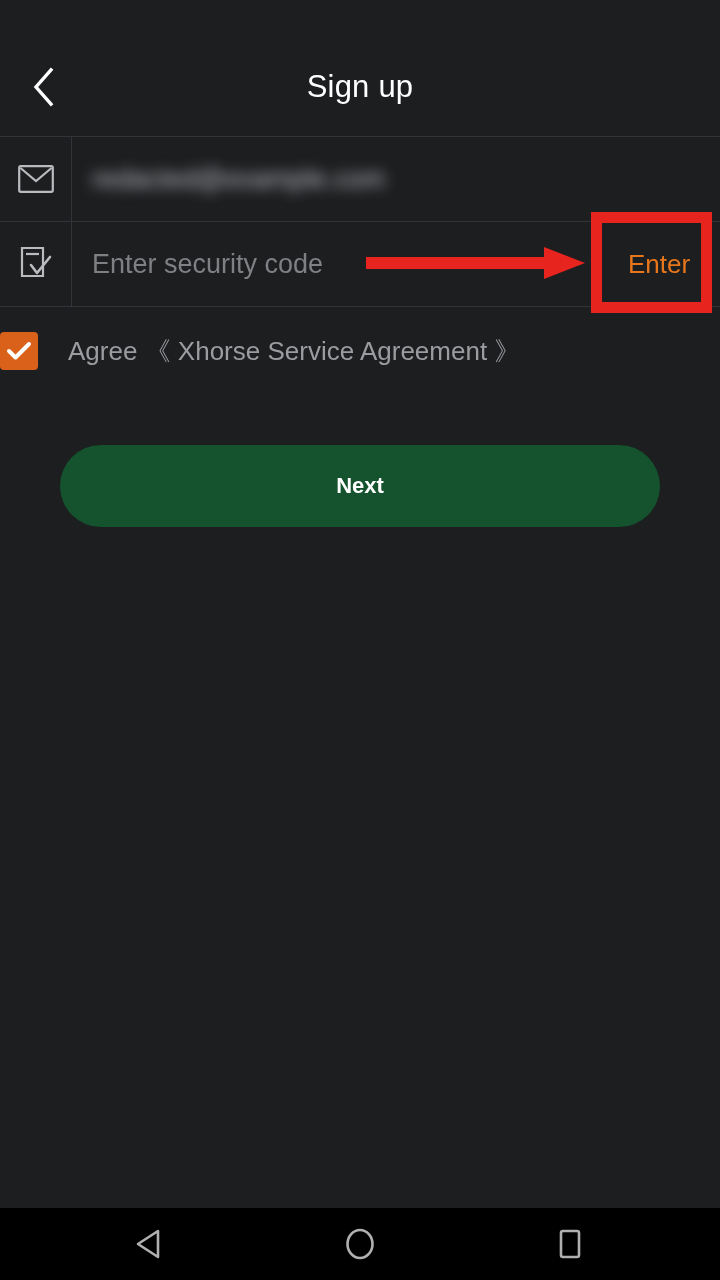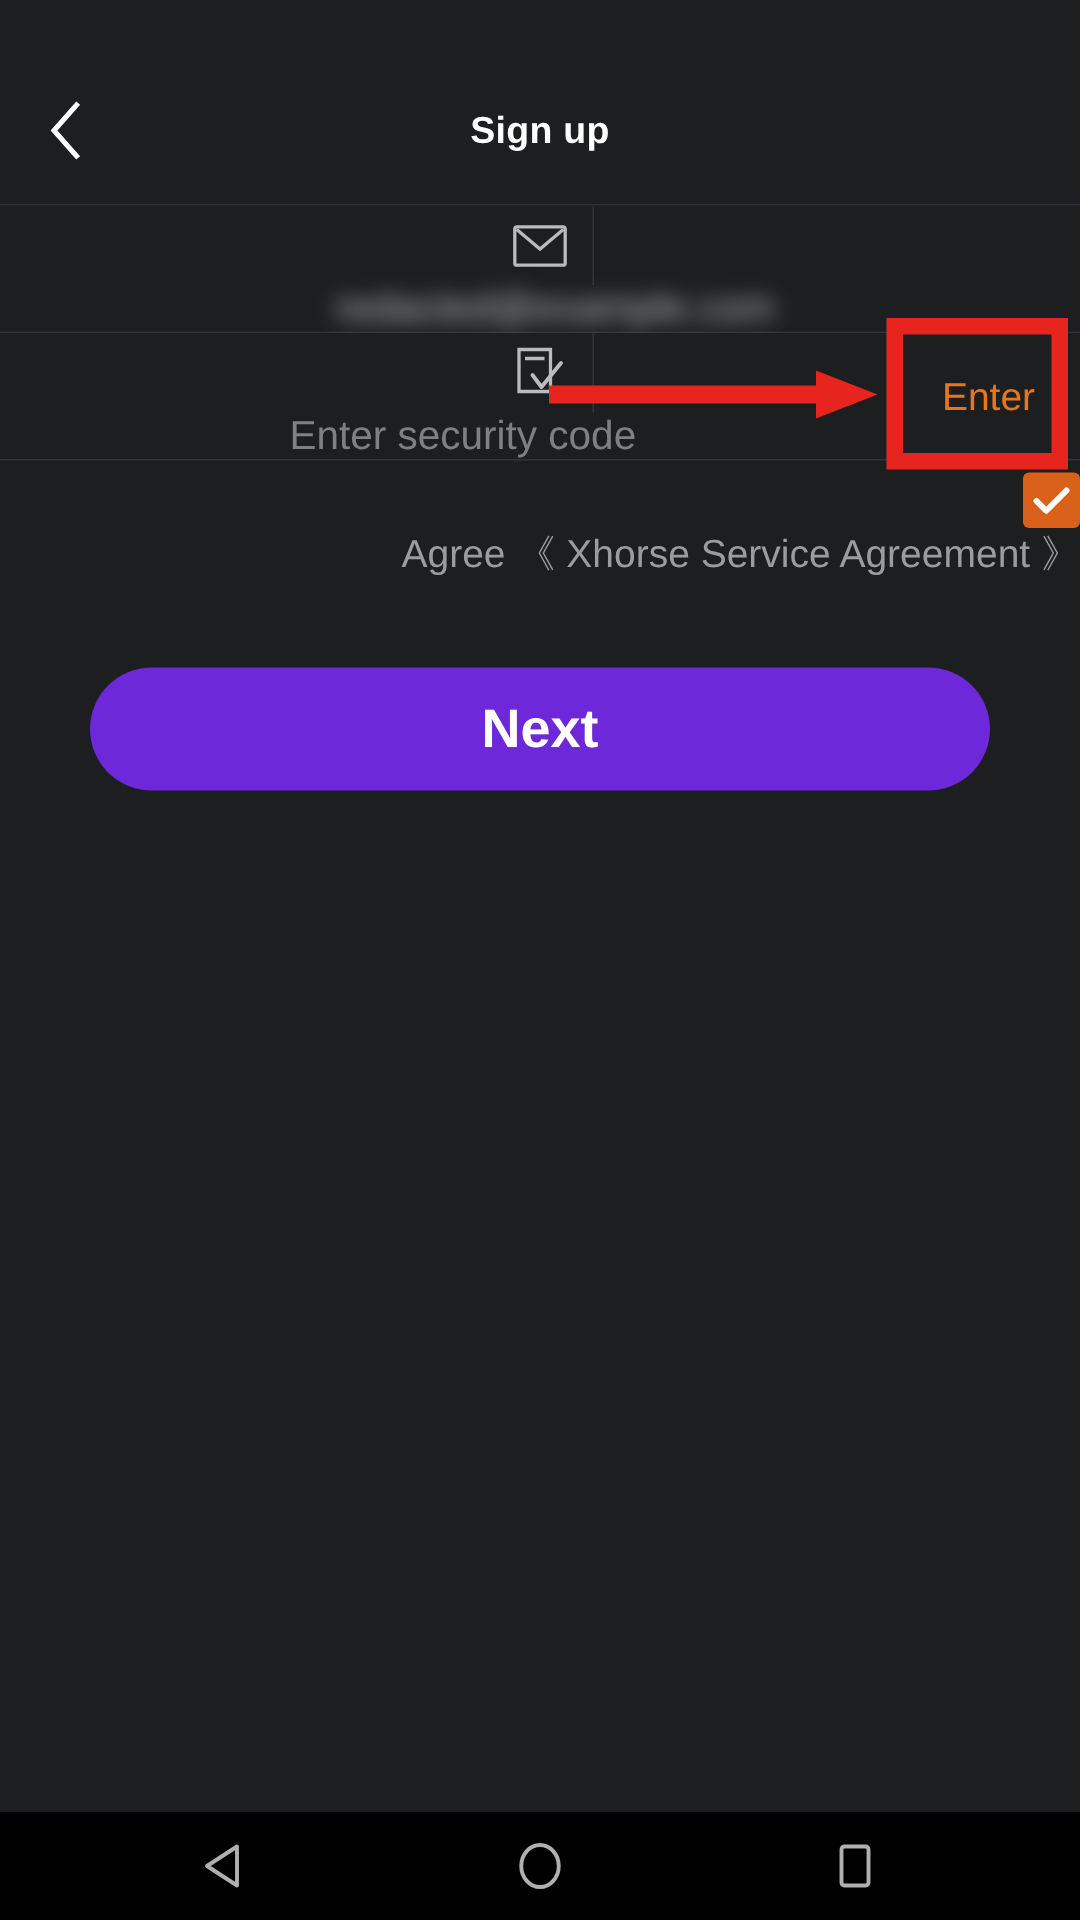--- a/index.html
+++ b/index.html
@@ -23,29 +23,29 @@
   .back-btn {
     width:86px; height:98px;
     display:flex; align-items:center; justify-content:center;
     cursor:pointer;
   }
   .chev { width:22px; height:40px; }
   .chev svg { display:block; }
   .app-title {
     position:absolute; left:0; right:0; top:0; bottom:0;
     display:flex; align-items:center; justify-content:center;
-    color:#ffffff; font-size:25px; font-weight:700; letter-spacing:0.2px;
+    color:#ffffff; font-size:31px; font-weight:400; letter-spacing:0.2px;
     pointer-events:none;
   }
 
   
   .divider-h { height:1px; background:#32343a; width:100%; }
   .form-row {
     position:relative; display:flex; align-items:center;
-    height:84px; background:#1d1e20;flex-direction:column;
+    height:84px; background:#1d1e20;
   }
   .row-icon {
     width:72px; min-width:72px; height:84px;
     display:flex; align-items:center; justify-content:center;
     border-right:1px solid #32343a;
   }
   .row-body {
     flex:1; height:84px; display:flex; align-items:center;
     padding-left:20px; position:relative;
   }
@@ -69,41 +69,41 @@
     position:absolute; right:0; top:0;
     width:122px; height:84px;
     display:flex; align-items:center; justify-content:center;
     color:#e8761b; font-size:26px; background:transparent;
     border:none; cursor:pointer;
     font-family:"Liberation Sans", sans-serif;
   }
 
   
   .agree-row {
-    display:flex; align-items:flex-end;
-    height:72px; margin-top:8px;flex-direction:column;
+    display:flex; align-items:center;
+    height:72px; margin-top:8px;
   }
   .checkbox {
     width:38px; height:38px; border-radius:4px;
     background:#d9611a;
     display:flex; align-items:center; justify-content:center;
     cursor:pointer;
   }
   .checkbox svg { display:block; }
   .agree-label {
     margin-left:30px; color:#9a9c9f; font-size:26px; white-space:nowrap;
   }
   .agree-link { color:#9a9c9f; }
 
   
   .next-wrap { display:flex; justify-content:center; margin-top:58px; }
   .next-btn {
     width:600px; height:82px; border-radius:41px;
-    background:#6d28d9; border:none; cursor:pointer;
-    color:#ffffff; font-size:36px; font-weight:bold;
+    background:#14532d; border:none; cursor:pointer;
+    color:#ffffff; font-size:22px; font-weight:bold;
     font-family:"Liberation Sans", sans-serif;
   }
 
   
   .anno-box {
     position:absolute; left:591px; top:212px;
     width:121px; height:101px;
     border:11px solid #e8241e;
     pointer-events:none;
   }

